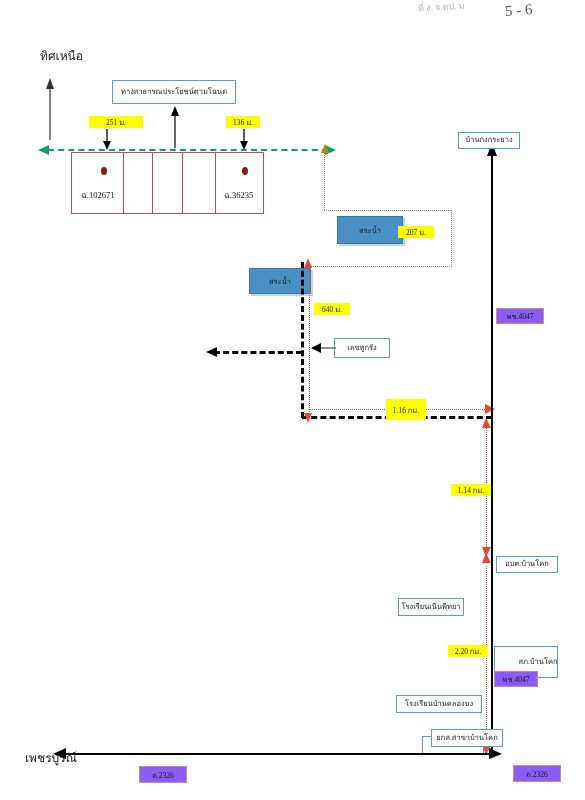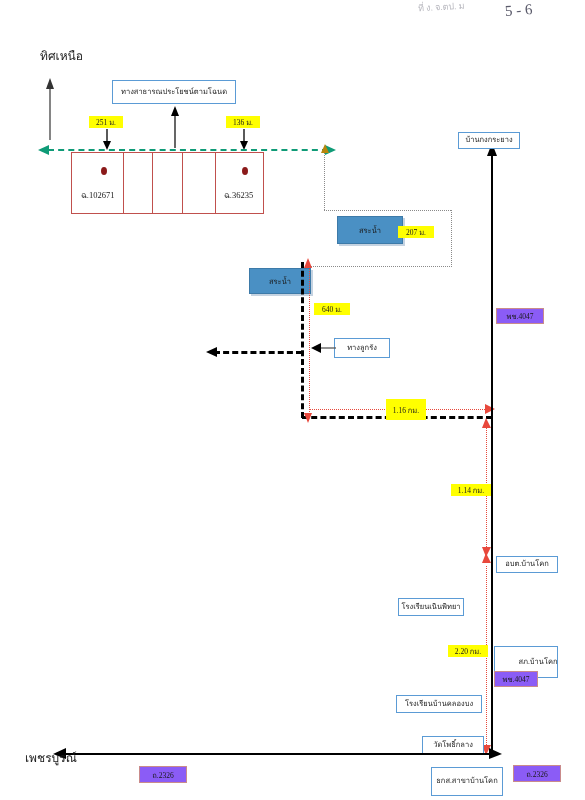--- a/index.html
+++ b/index.html
@@ -162,21 +162,21 @@
 
   <div class="abs bluebox" style="left:112px; top:80px; width:124px; height:24px;">ทางสาธารณประโยชน์ตามโฉนด</div>
 
   <div class="abs" style="left:169px; top:104px;">
     <svg width="12" height="44" viewBox="0 0 12 44">
       <line x1="6" y1="44" x2="6" y2="9" stroke="#000" stroke-width="1.2"></line>
       <polygon points="6,2 2,12 10,12" fill="#000"></polygon>
     </svg>
   </div>
 
-  <div class="abs hl" style="left:89px; top:116px; width:34px; height:12px;">251 ม.</div>
+  <div class="abs hl" style="left:89px; top:116px; width:54px; height:12px;">251 ม.</div>
   <div class="abs" style="left:101px; top:129px;">
     <svg width="12" height="22" viewBox="0 0 12 22">
       <line x1="6" y1="0" x2="6" y2="14" stroke="#000" stroke-width="1.3"></line>
       <polygon points="6,21 2,12 10,12" fill="#000"></polygon>
     </svg>
   </div>
 
   <div class="abs hl" style="left:226px; top:116px; width:34px; height:12px;">136 ม.</div>
   <div class="abs" style="left:238px; top:129px;">
     <svg width="12" height="22" viewBox="0 0 12 22">
@@ -230,21 +230,21 @@
       <polygon points="5,0 1,10 9,10" fill="#e8483c"></polygon>
     </svg>
   </div>
 
   <div class="abs dash-black-v" style="left:301px; top:262px; height:156px;"></div>
 
   <div class="abs dot-red-v" style="left:309px; top:266px; height:152px;"></div>
 
   <div class="abs hl" style="left:314px; top:303px; width:36px; height:12px;">640 ม.</div>
 
-  <div class="abs bluebox" style="left:334px; top:338px; width:56px; height:20px;">ทางลูกรัง</div>
+  <div class="abs bluebox" style="left:334px; top:338px; width:56px; height:20px;">เลขทูกรัง</div>
   <div class="abs" style="left:310px; top:342px;">
     <svg width="26" height="12" viewBox="0 0 26 12">
       <line x1="26" y1="6" x2="9" y2="6" stroke="#595959" stroke-width="1.3"></line>
       <polygon points="1,6 11,1 11,11" fill="#000"></polygon>
     </svg>
   </div>
 
   <div class="abs dash-black-h" style="left:214px; top:351px; width:88px;"></div>
   <div class="abs" style="left:206px; top:346px;">
     <svg width="14" height="12" viewBox="0 0 14 12">
@@ -323,17 +323,17 @@
   <div class="abs" style="left:488px; top:748px;">
     <svg width="14" height="12" viewBox="0 0 14 12">
       <polygon points="14,6 1,0 1,11" fill="#000"></polygon>
     </svg>
   </div>
 
   <div class="abs plain-label" style="left:25px; top:748px;">เพชรบูรณ์</div>
 
   <div class="abs redbox" style="left:139px; top:766px; width:48px; height:17px;">ถ.2326</div>
 
-  <div class="abs bluebox" style="left:431px; top:767px; width:72px; height:29px;">ธกส.สาขาบ้านโคก</div>
+  <div class="abs bluebox" style="left:431px; top:729px; width:72px; height:18px;">ธกส.สาขาบ้านโคก</div>
 
   <div class="abs redbox" style="left:513px; top:765px; width:48px; height:17px;">ถ.2326</div>
 
 </div>
 
 </body></html>

